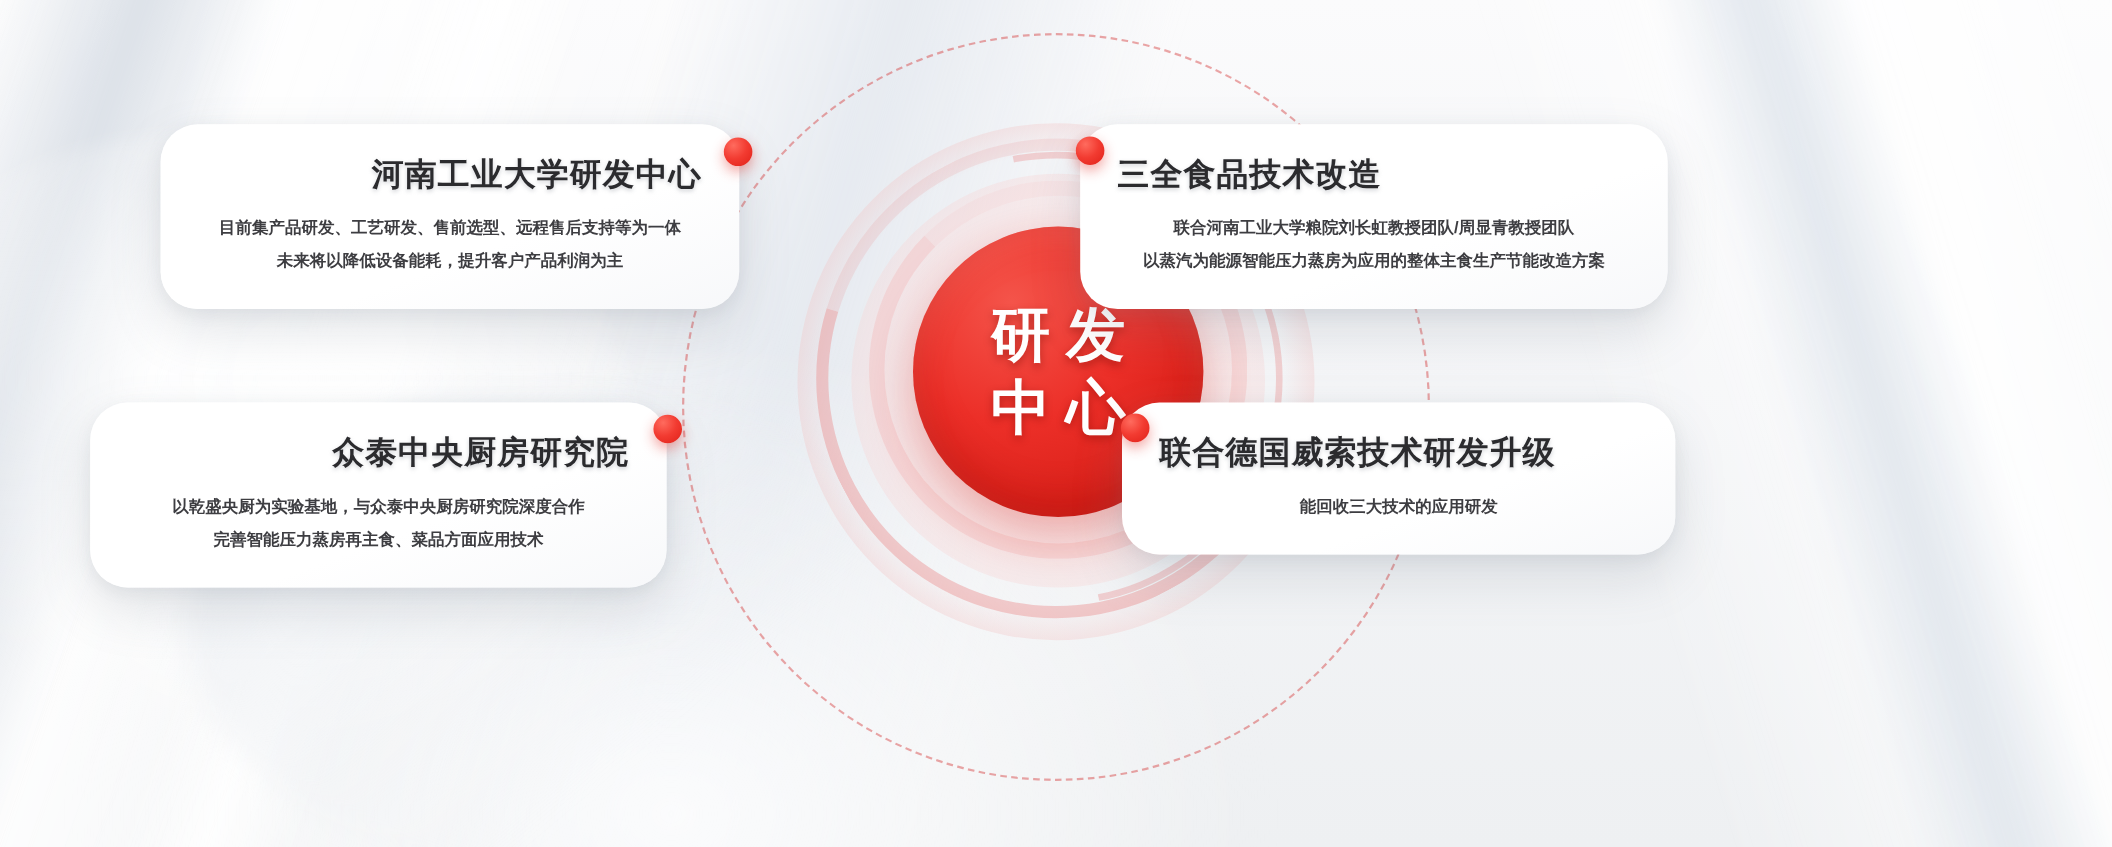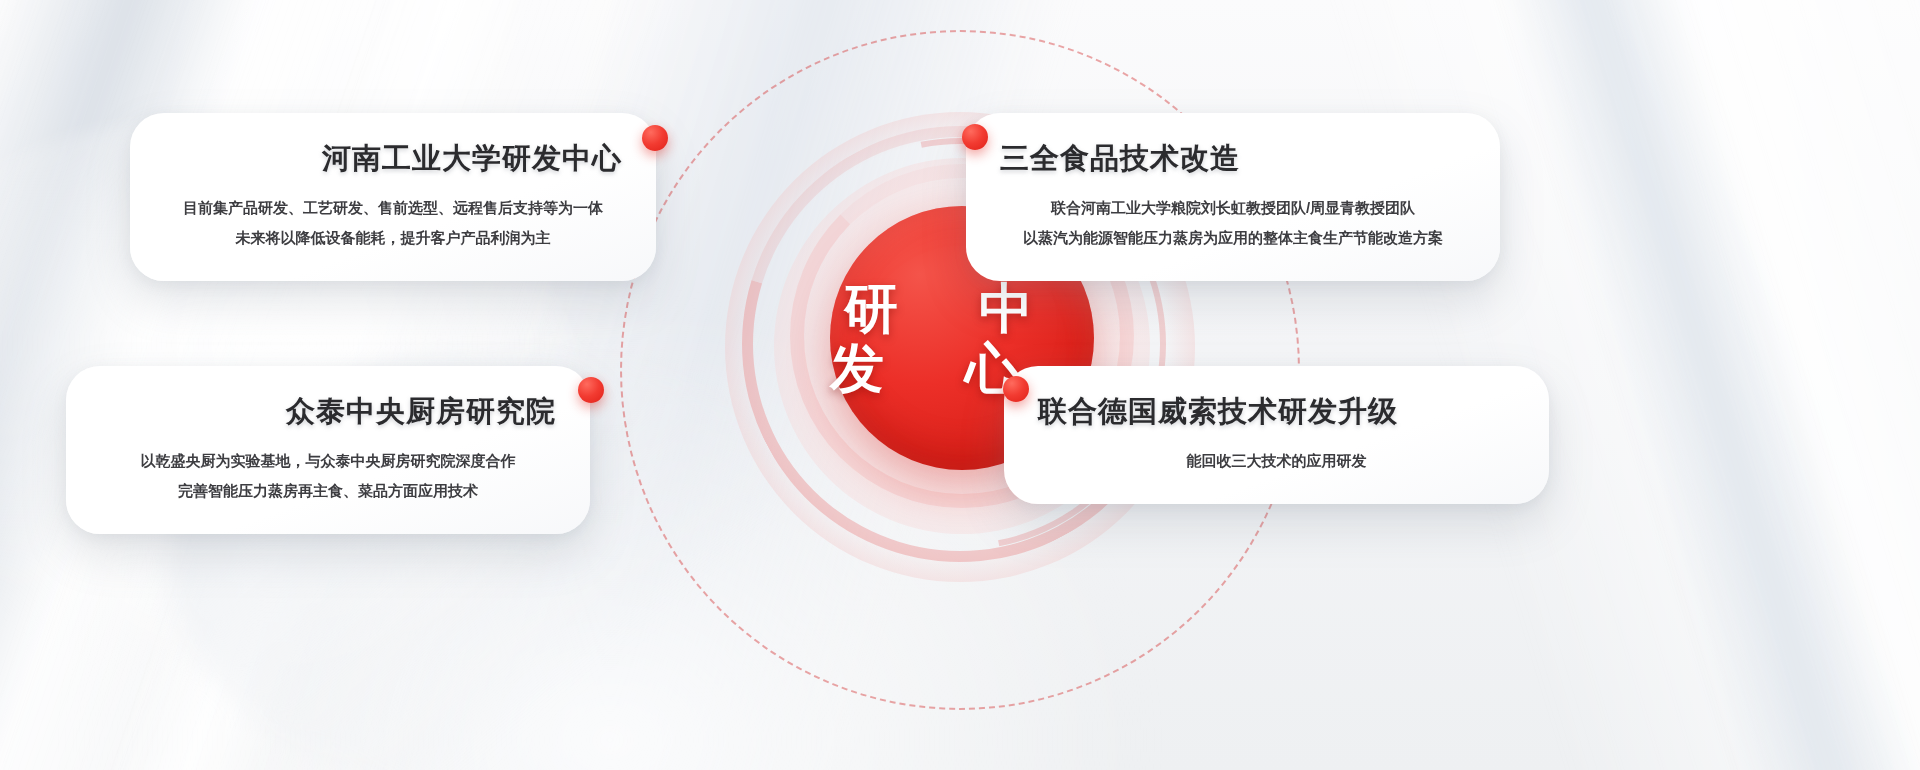--- a/index.html
+++ b/index.html
@@ -118,21 +118,21 @@
     position:absolute;
     left:70px; top:66px;
     width:264px; height:264px;
     border-radius:50%;
     background:
       radial-gradient(circle at 34% 26%,#f4544a 0%,#ec2f28 42%,#d81f18 78%,#c9150f 100%);
     box-shadow:
       0 18px 44px rgba(214,32,24,.32),
       inset 0 -14px 34px rgba(150,10,6,.30),
       inset 0 12px 26px rgba(255,150,140,.25);
-    display:flex; flex-direction:row;
+    display:flex; flex-direction:column;
     align-items:center; justify-content:center;
     gap:6px;
   }
   #core .cl {
     color:#fff;
     font-size:54px;
     font-weight:bold;
     letter-spacing:14px;
     text-indent:14px;
     line-height:1.12;
@@ -141,20 +141,21 @@
 
   
   .card {
     position:absolute;
     background:linear-gradient(160deg,#ffffff 0%,#ffffff 62%,#f7f8fa 100%);
     border-radius:34px;
     box-shadow:
       0 20px 46px rgba(116,124,140,.20),
       0 4px 14px rgba(116,124,140,.10);
     padding:26px 34px 28px;
+    margin-left:16px;
   }
   .card .title {
     font-size:29px;
     font-weight:bold;
     color:#2b2b2e;
     letter-spacing:1px;
     text-shadow:0 2px 4px rgba(150,155,165,.45);
     margin-bottom:14px;
     white-space:nowrap;
   }
@@ -177,21 +178,21 @@
   
   #card-tl { left:130px;  top:113px;  width:526px; text-align:right; }
   #card-tl .dot { right:-12px; top:12px; }
 
   #card-tr { left:966px;  top:113px;  width:534px; text-align:left; }
   #card-tr .dot { left:-4px;  top:11px; }
 
   #card-bl { left:66px;   top:366px;  width:524px; text-align:right; }
   #card-bl .dot { right:-14px; top:11px; }
 
-  #card-br { left:1004px; top:366px;  width:545px; text-align:left; }
+  #card-br { left:1004px; top:366px;  width:503px; text-align:left; }
   #card-br .dot { left:-1px;  top:10px; }
 </style>
 </head>
 <body>
 
 <div id="stage">
 
   <div class="bg-streak streak-a"></div>
   <div class="bg-streak streak-b"></div>
   <div class="bg-streak streak-c"></div>

